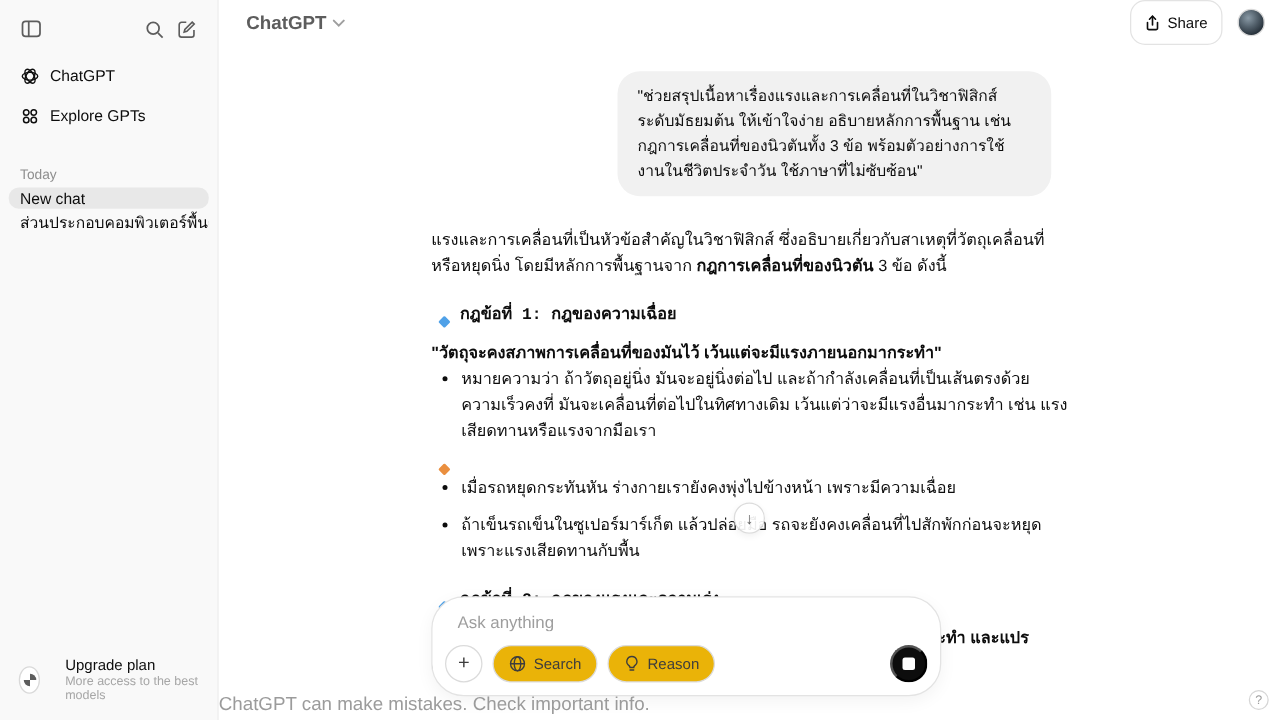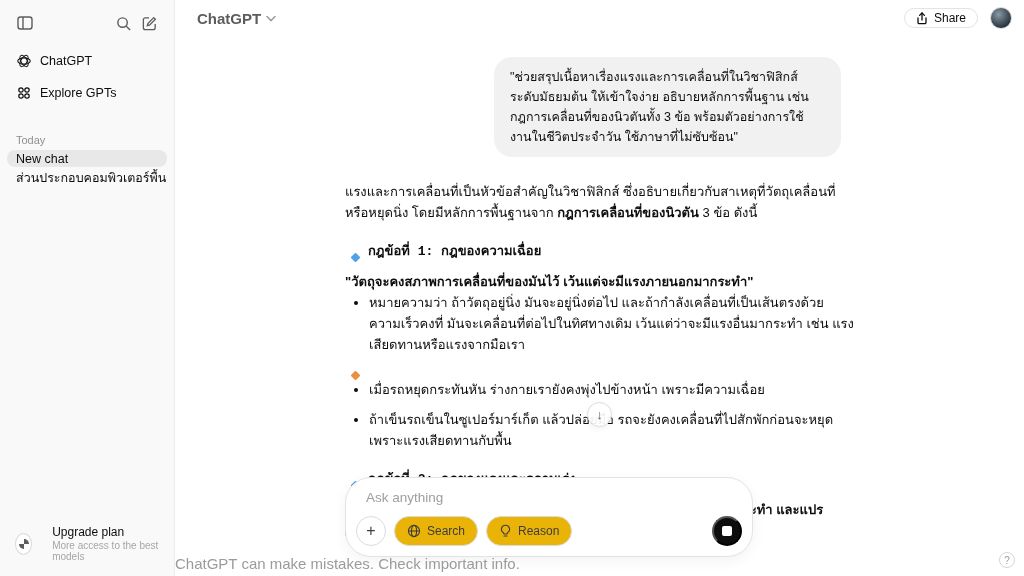--- a/index.html
+++ b/index.html
@@ -27,21 +27,21 @@
     display:flex; align-items:center; justify-content:center; color:#5d5d5d; background:#fff; }
   .upgrade-title { font-size:12px; color:#0d0d0d; }
   .upgrade-sub { font-size:10px; color:#a6a6a6; margin-top:1px; }
 
   
   .main { position:relative; flex:1; height:576px; background:#fff; }
   .topbar { display:flex; align-items:center; height:36px; padding:0 12px 0 16px; }
   .model-select { display:flex; align-items:center; gap:5px; font-size:15px; font-weight:600;
     color:#5d5d5d; cursor:pointer; padding:4px 6px; border-radius:8px; }
   .topbar .spacer { flex:1; }
-  .share-btn { display:flex; align-items:center; gap:6px; height:20px; padding:0 11px;
+  .share-btn { display:flex; align-items:center; gap:6px; height:36px; padding:0 11px;
     border:1px solid #e3e3e3; border-radius:12px; background:#fff; font-size:12px;
     color:#0d0d0d; cursor:pointer; }
   .avatar { width:22px; height:22px; border-radius:50%; margin-left:12px; cursor:pointer;
     background:radial-gradient(circle at 38% 32%, #8a9aa6 0%, #55636e 38%, #232d36 78%);
     border:1px solid #d9d9d9; }
 
   .content-col { position:absolute; left:170px; top:36px; width:510px; }
   .bubble-row { display:flex; justify-content:flex-end; padding-right:14px; margin-top:21px; }
   .user-bubble { max-width:347px; background:#f1f1f1; border-radius:18px; padding:10px 16px;
     font-size:12.5px; line-height:20px; color:#0d0d0d; }

